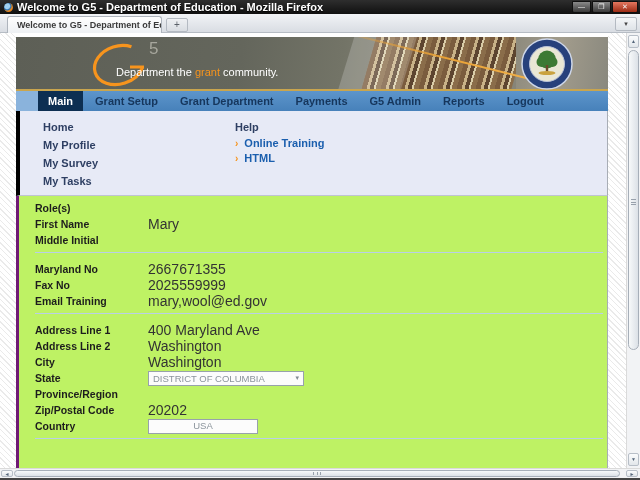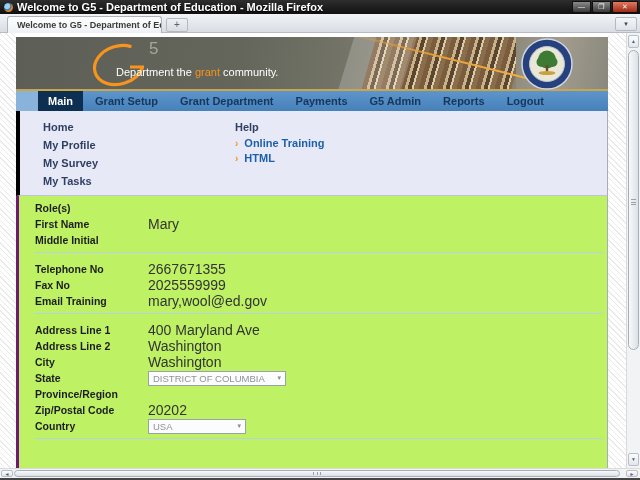--- a/index.html
+++ b/index.html
@@ -72,24 +72,24 @@
   .help-link { line-height:14px; color:#1b5fae; }
   .help-link .bullet { color:#f7941d; margin-right:6px; font-size:10px; }
 
   
   .main { background:#bef264; padding:4px 0 0 16px; border-left:3px solid #701a75; border-right:1px solid #a8adb5;
     height:272px; }
   .frow { display:flex; align-items:center; height:16px; }
   .flabel { width:113px; font-weight:bold; color:#1d1d1d; font-size:10.5px; flex:0 0 auto; }
   .fvalue { color:#333; font-size:14px; }
   .divider { height:1px; background:#b9cfe8; width:568px; margin:4px 0 8px 0; }
-  .selectbox { width:138px; height:15px; border:1px solid #98a2ab; background:#fcfcfc;
+  .selectbox { width:156px; height:15px; border:1px solid #98a2ab; background:#fcfcfc;
     display:flex; align-items:center; justify-content:space-between; padding:0 4px;
     color:#8b949c; font-size:9.5px; white-space:nowrap; overflow:hidden; }
-  .selectbox.country { width:98px; }
+  .selectbox.country { width:110px;flex-direction:column; }
   .selarrow { font-size:7px; color:#828b93; }
 
   
   .vscroll { position:absolute; right:0; top:33px; width:14px; height:435px; background:#f2f3f5; border-left:1px solid #dadada; }
   .vbtn { position:absolute; left:1px; width:11px; height:13px; background:linear-gradient(#fbfcfd,#e2e6ea);
     border:1px solid #b7bec7; border-radius:2px; color:#54657a; font-size:5px; line-height:11px; text-align:center; }
   .vbtn.up { top:2px; } .vbtn.down { bottom:2px; }
   .vthumb { position:absolute; left:1px; top:17px; width:11px; height:300px;
     background:linear-gradient(90deg,#f7f9fa,#dce1e7); border:1px solid #a7afb9; border-radius:6px; }
   .vgrip { position:absolute; left:2px; top:148px; width:5px; height:6px;
@@ -193,21 +193,21 @@
           <span class="fvalue">Mary</span>
         </div>
         <div class="frow">
           <span class="flabel">Middle Initial</span>
           <span class="fvalue"></span>
         </div>
 
         <div class="divider"></div>
 
         <div class="frow">
-          <span class="flabel">Telephone No</span>
+          <span class="flabel">Maryland No</span>
           <span class="fvalue">2667671355</span>
         </div>
         <div class="frow">
           <span class="flabel">Fax No</span>
           <span class="fvalue">2025559999</span>
         </div>
         <div class="frow">
           <span class="flabel">Email Training</span>
           <span class="fvalue">mary,wool@ed.gov</span>
         </div>

